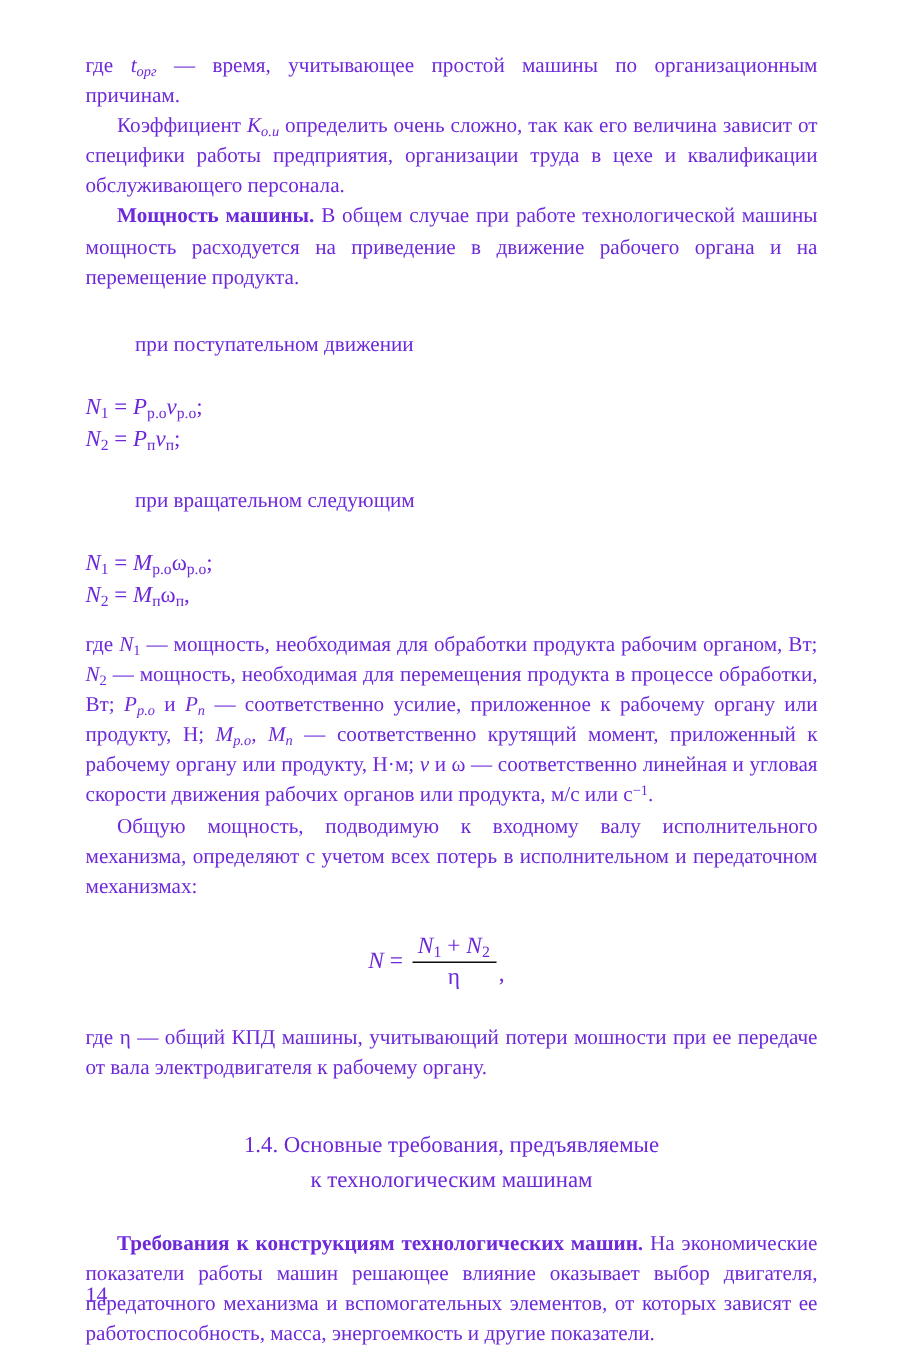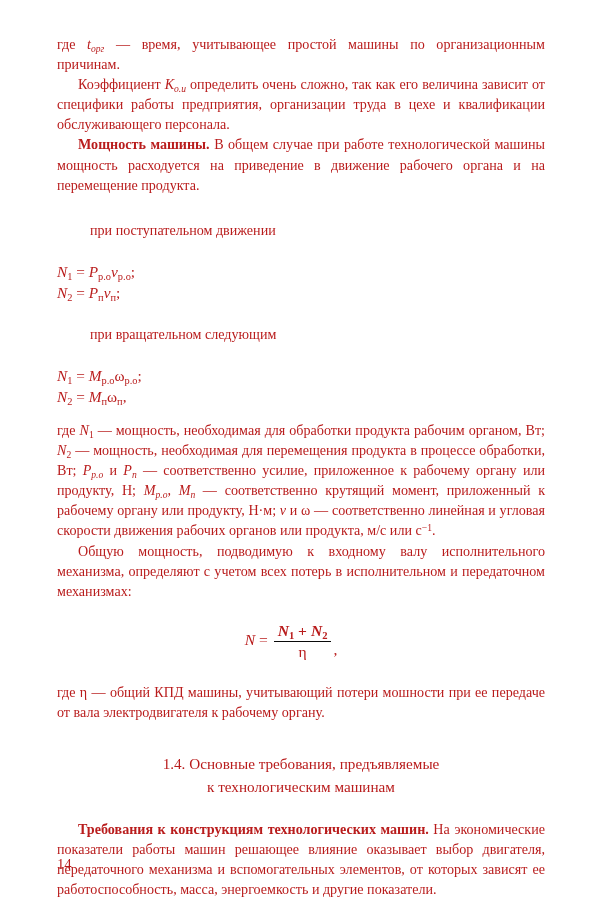--- a/index.html
+++ b/index.html
@@ -6,21 +6,21 @@
     margin: 0;
     padding: 0;
     background: #ffffff;
   }
   .page {
     position: relative;
     width: 552px;
     height: 900px;
     background: #ffffff;
     font-family: "Liberation Serif", "DejaVu Serif", serif;
-    color: #b91c1c;
+    color: #6d28d9;
     overflow: hidden;
   }
   .content {
     position: absolute;
     left: 57px;
     top: 34px;
     width: 488px;
   }
   p.body-par {
     margin: 0;
@@ -87,21 +87,20 @@
   .frac {
     display: inline-block;
     vertical-align: middle;
     text-align: center;
     margin: 0 2px;
   }
   .frac .num {
     display: block;
     padding: 0 4px 1px 4px;
     border-bottom: 1.3px solid #0a0a0a;
-    font-weight: bold;
   }
   .frac .den {
     display: block;
     padding: 1px 4px 0 4px;
   }
   .comma-after {
     display: inline-block;
     vertical-align: bottom;
     padding-bottom: 2px;
   }

